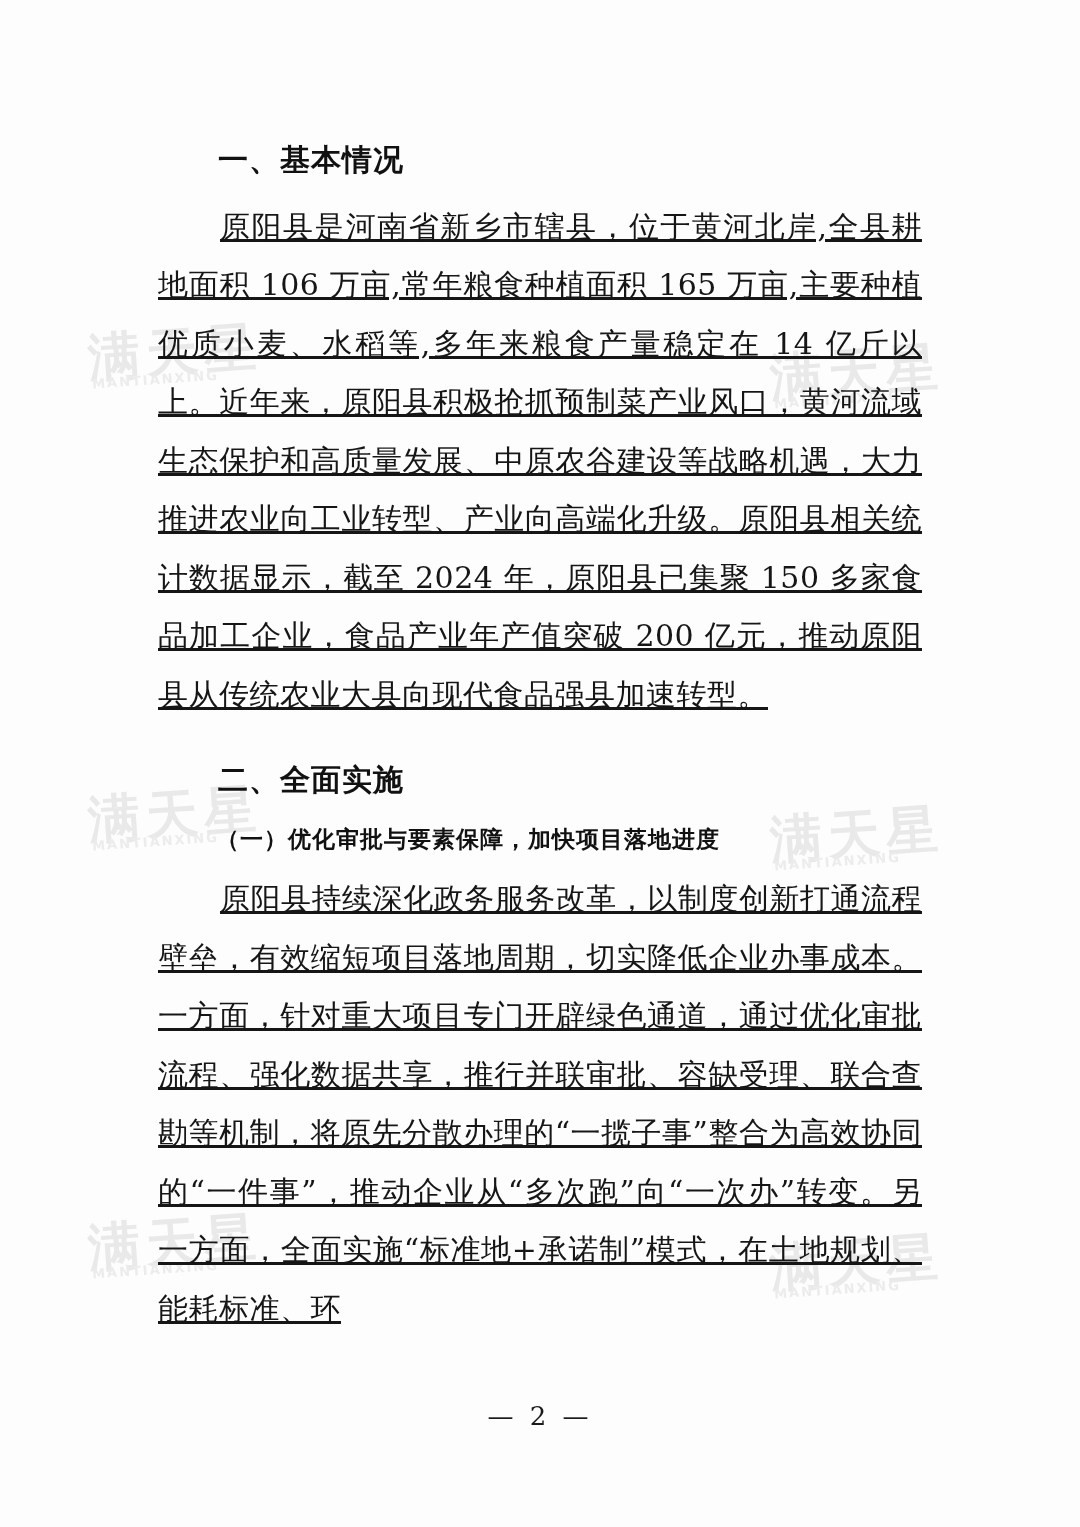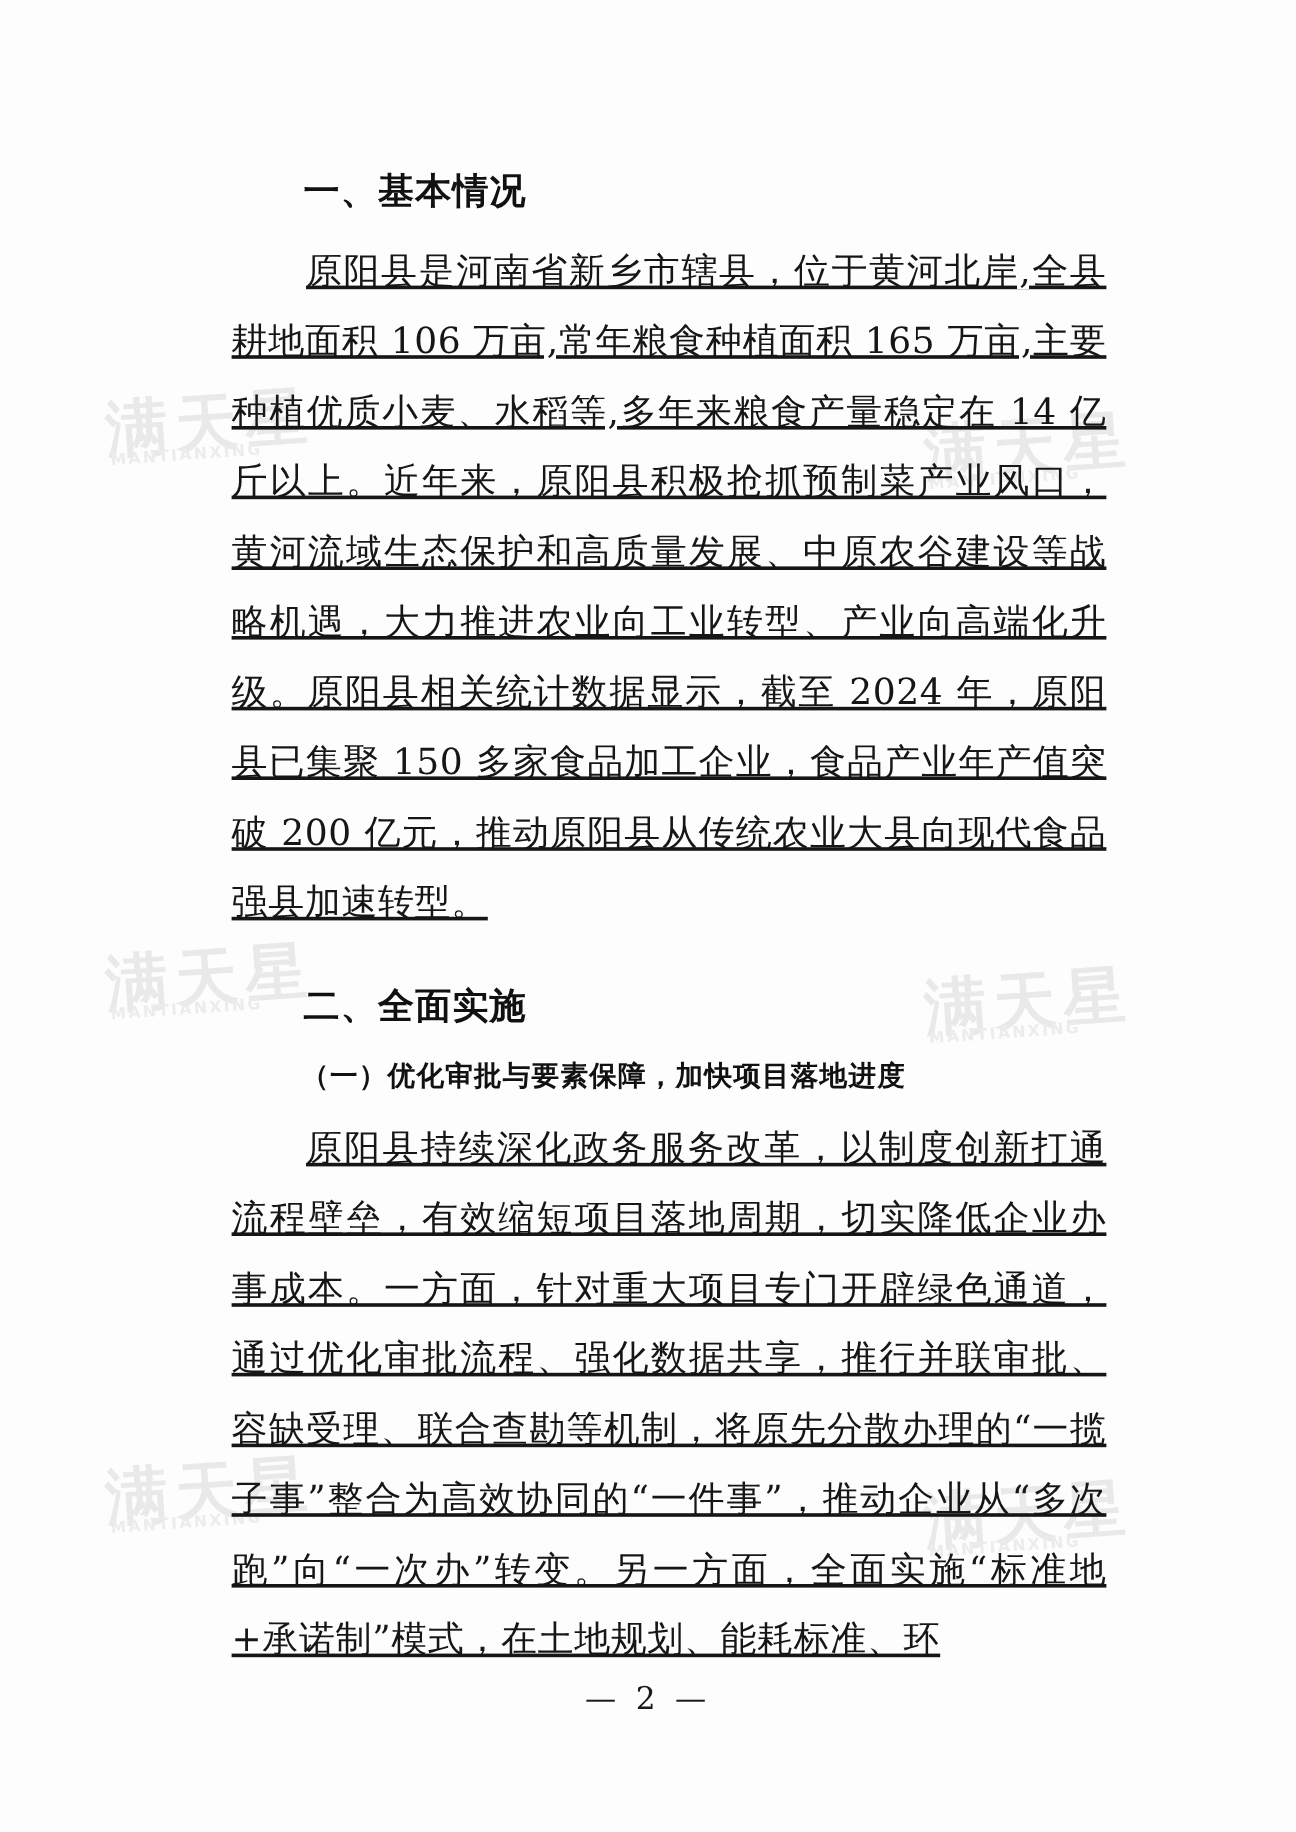--- a/index.html
+++ b/index.html
@@ -52,21 +52,20 @@
   .wm5 { top: 1208px; left: 88px; transform: rotate(-4deg); }
   .wm5s { top: 1262px; left: 92px; transform: rotate(-4deg); }
   .wm6 { top: 1228px; left: 770px; transform: rotate(-4deg); }
   .wm6s { top: 1282px; left: 774px; transform: rotate(-4deg); }
 
   
   .content {
     position: relative;
     z-index: 2;
     padding: 132px 158px 0 158px;
-    margin-left: 35px;
   }
   .heading {
     font-family: "DejaVu Sans", "Liberation Sans", sans-serif;
     font-weight: 700;
     font-size: 30px;
     color: #111;
     text-indent: 60px;
     margin: 0 0 10px 0;
     line-height: 1.85;
     letter-spacing: 1px;

